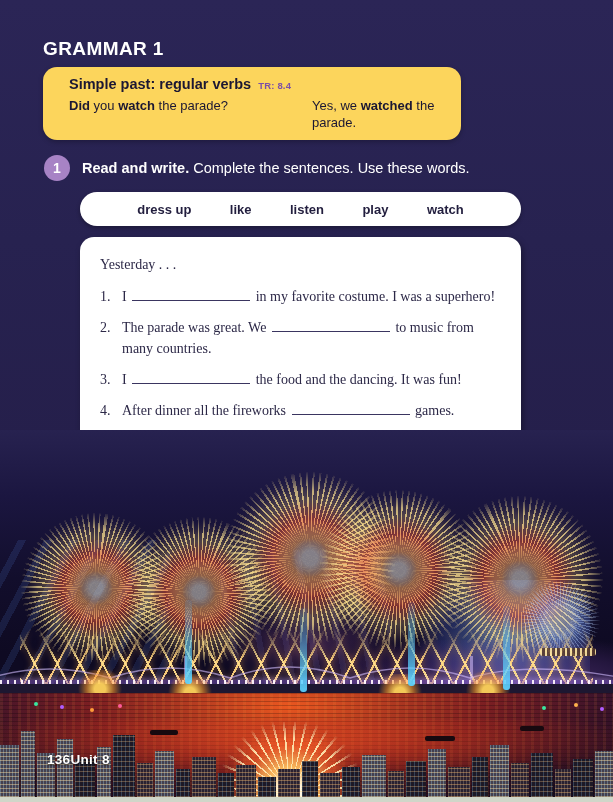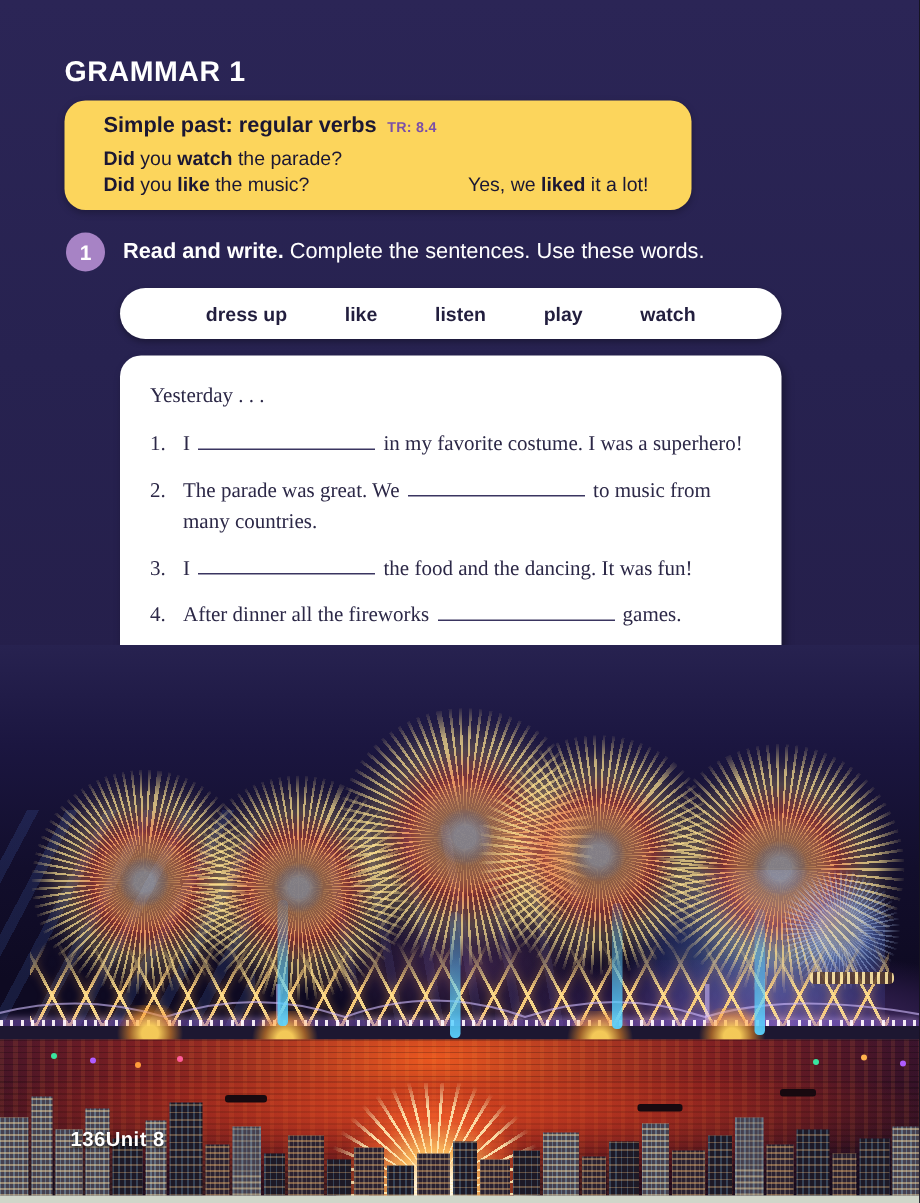--- a/index.html
+++ b/index.html
@@ -164,24 +164,21 @@
   <h1 class="page-title">GRAMMAR 1</h1>
 
   <section class="grammar-box">
     <div class="gb-title-row">
       <span class="gb-title">Simple past: regular verbs</span>
       <span class="gb-tr">TR: 8.4</span>
     </div>
     <div class="gb-rows" id="gb-rows">
         <div class="gb-row">
           <div><span class="bold">Did</span><span> you </span><span class="bold">watch</span><span> the parade?</span></div>
-        </div>
-        <div class="gb-row">
-          <div><span class="bold">Did</span><span> you </span><span class="bold">like</span><span> the music?</span></div>
-          <div><span>Yes, we </span><span class="bold">liked</span><span> it a lot!</span></div>
+          <div><span>Yes, we </span><span class="bold">watched</span><span> the parade.</span></div>
         </div>
       </div>
   </section>
 
   <div class="exercise-head">
     <span class="num-badge">1</span>
     <p class="instruction"><span class="bold">Read and write.</span> <span>Complete the sentences. Use these words.</span></p>
   </div>
 
   <div class="wordbank" id="wordbank">

